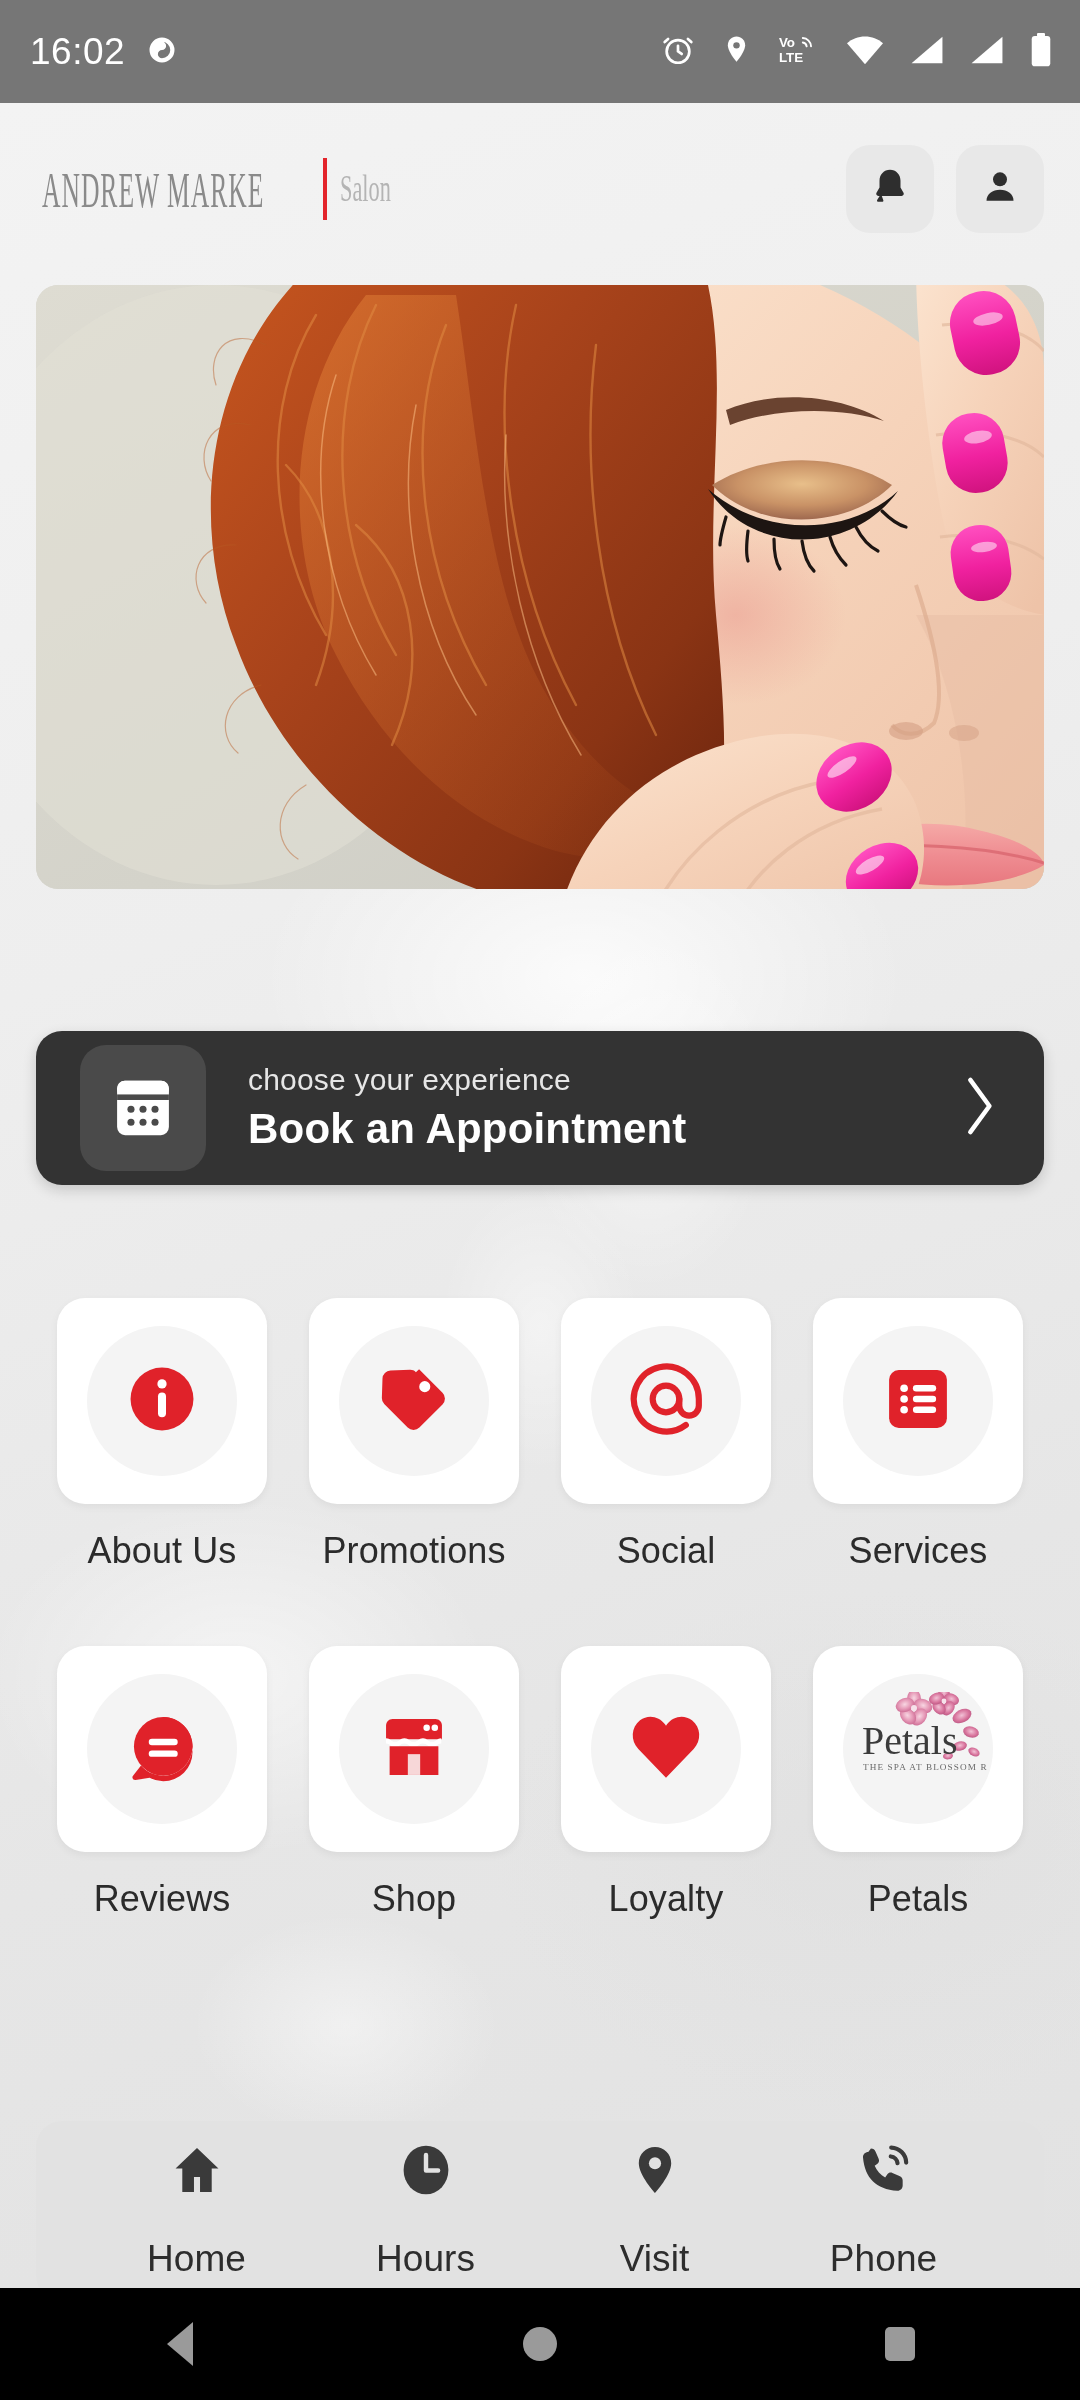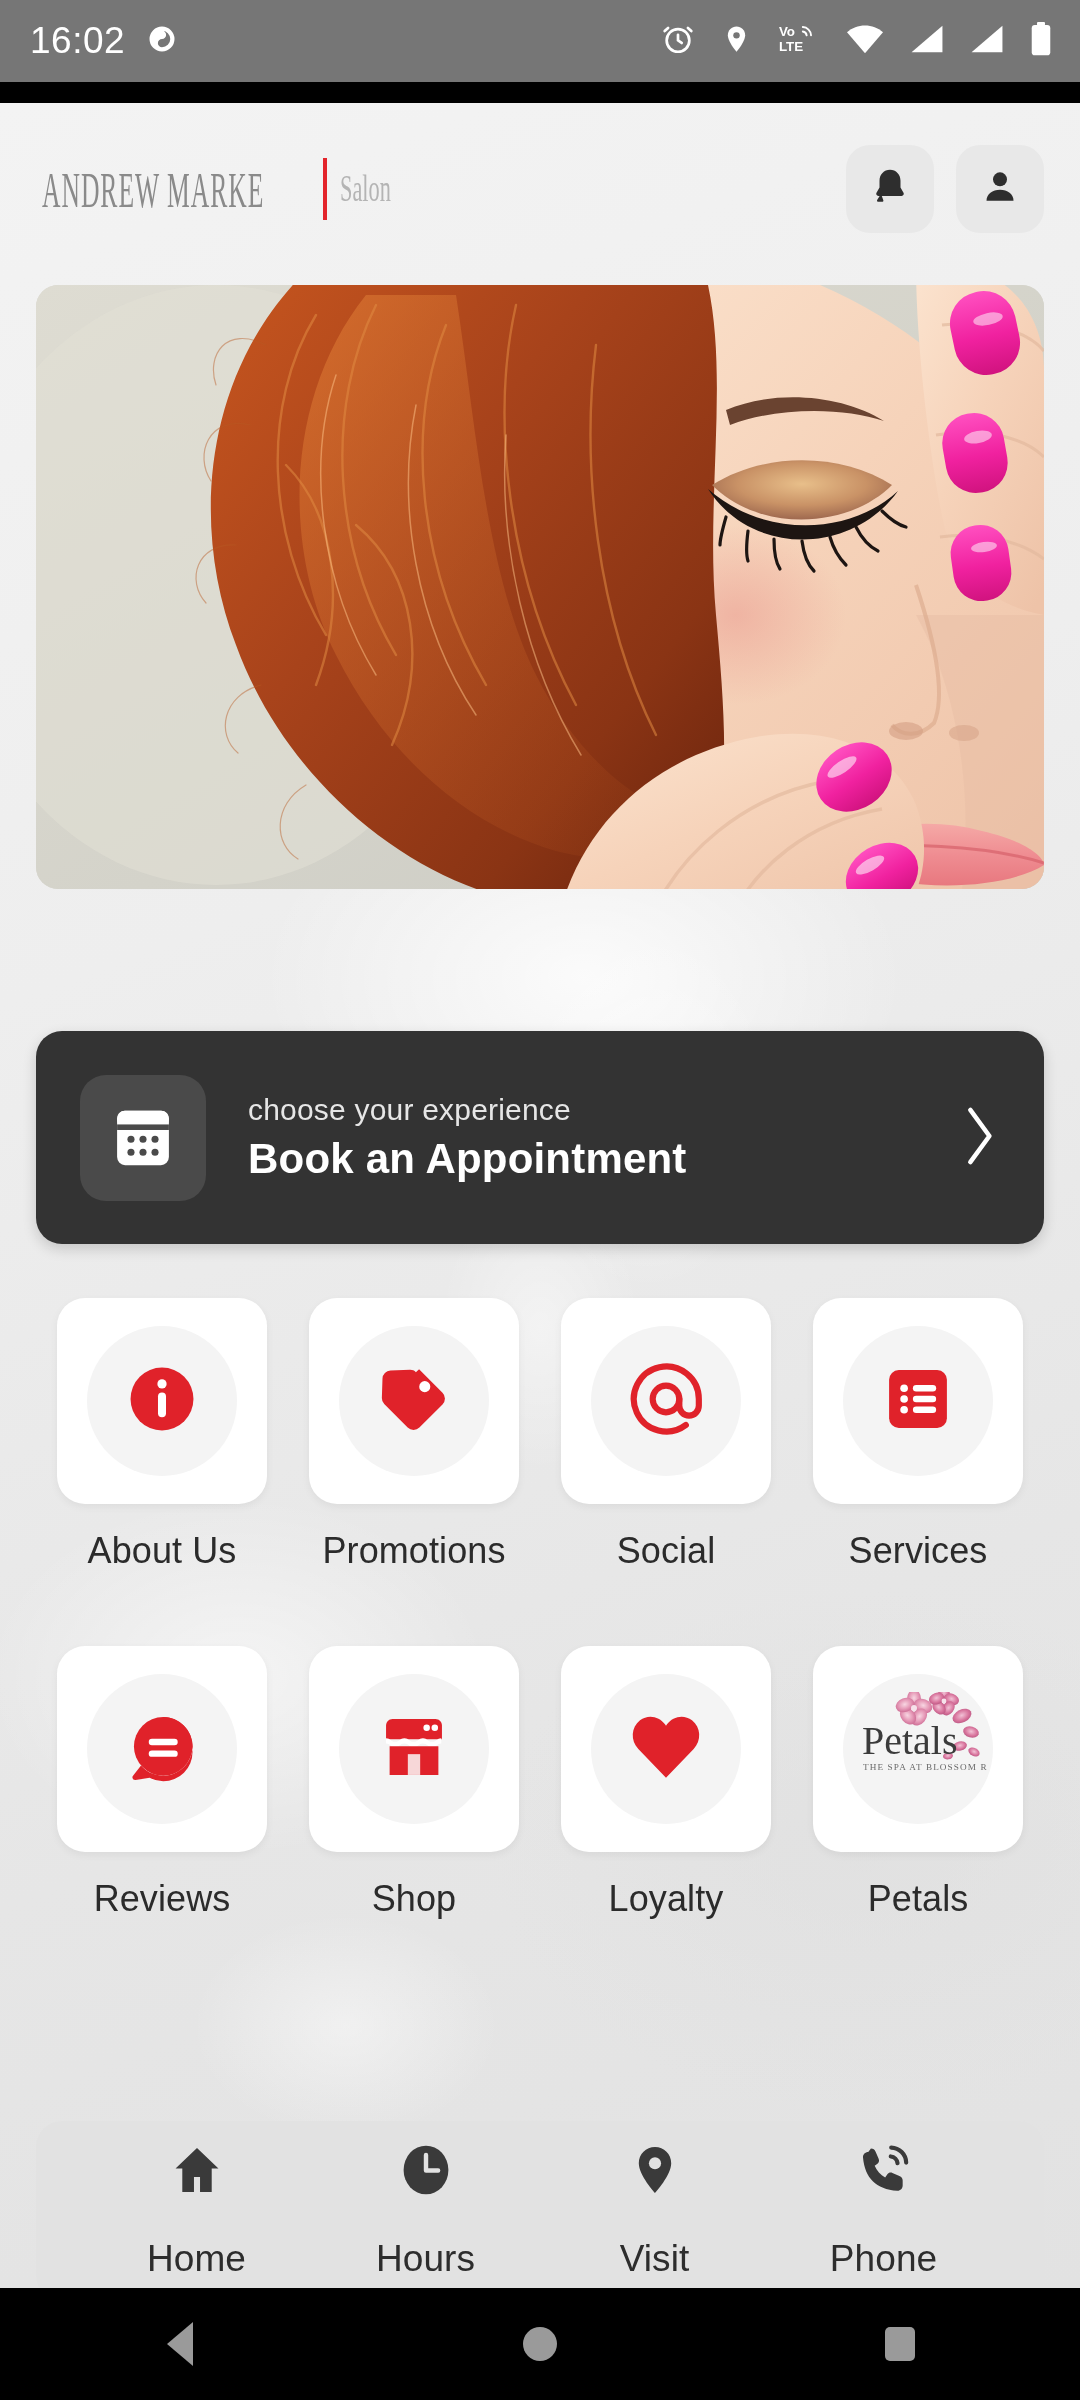--- a/index.html
+++ b/index.html
@@ -17,21 +17,21 @@
     width: 1080px;
     height: 2400px;
     overflow: hidden;
   }
 
   
   .statusbar {
     position: absolute;
     top: 0; left: 0;
     width: 1080px;
-    height: 82px;
+    height: 103px;
     background: #767676;
     display: flex;
     align-items: center;
     padding: 0 28px 0 30px;
     z-index: 50;
   }
   .sb-left { display: flex; align-items: center; gap: 22px; }
   .sb-time {
     color: #fff;
     font-size: 37px;
@@ -122,21 +122,21 @@
     border-radius: 22px;
     overflow: hidden;
     background: #d7d6cf;
   }
   .hero svg { display: block; width: 100%; height: 100%; }
 
   
   .banner {
     position: absolute;
     top: 928px; left: 36px;
-    width: 1008px; height: 213px;
+    width: 1008px; height: 154px;
     background: #333333;
     border-radius: 26px;
     display: flex;
     align-items: center;
     padding: 0 34px 0 44px;
     box-shadow: 0 5px 14px rgba(0,0,0,.16);
   }
   .banner-icon {
     width: 126px; height: 126px;
     background: #4a4a4a;

